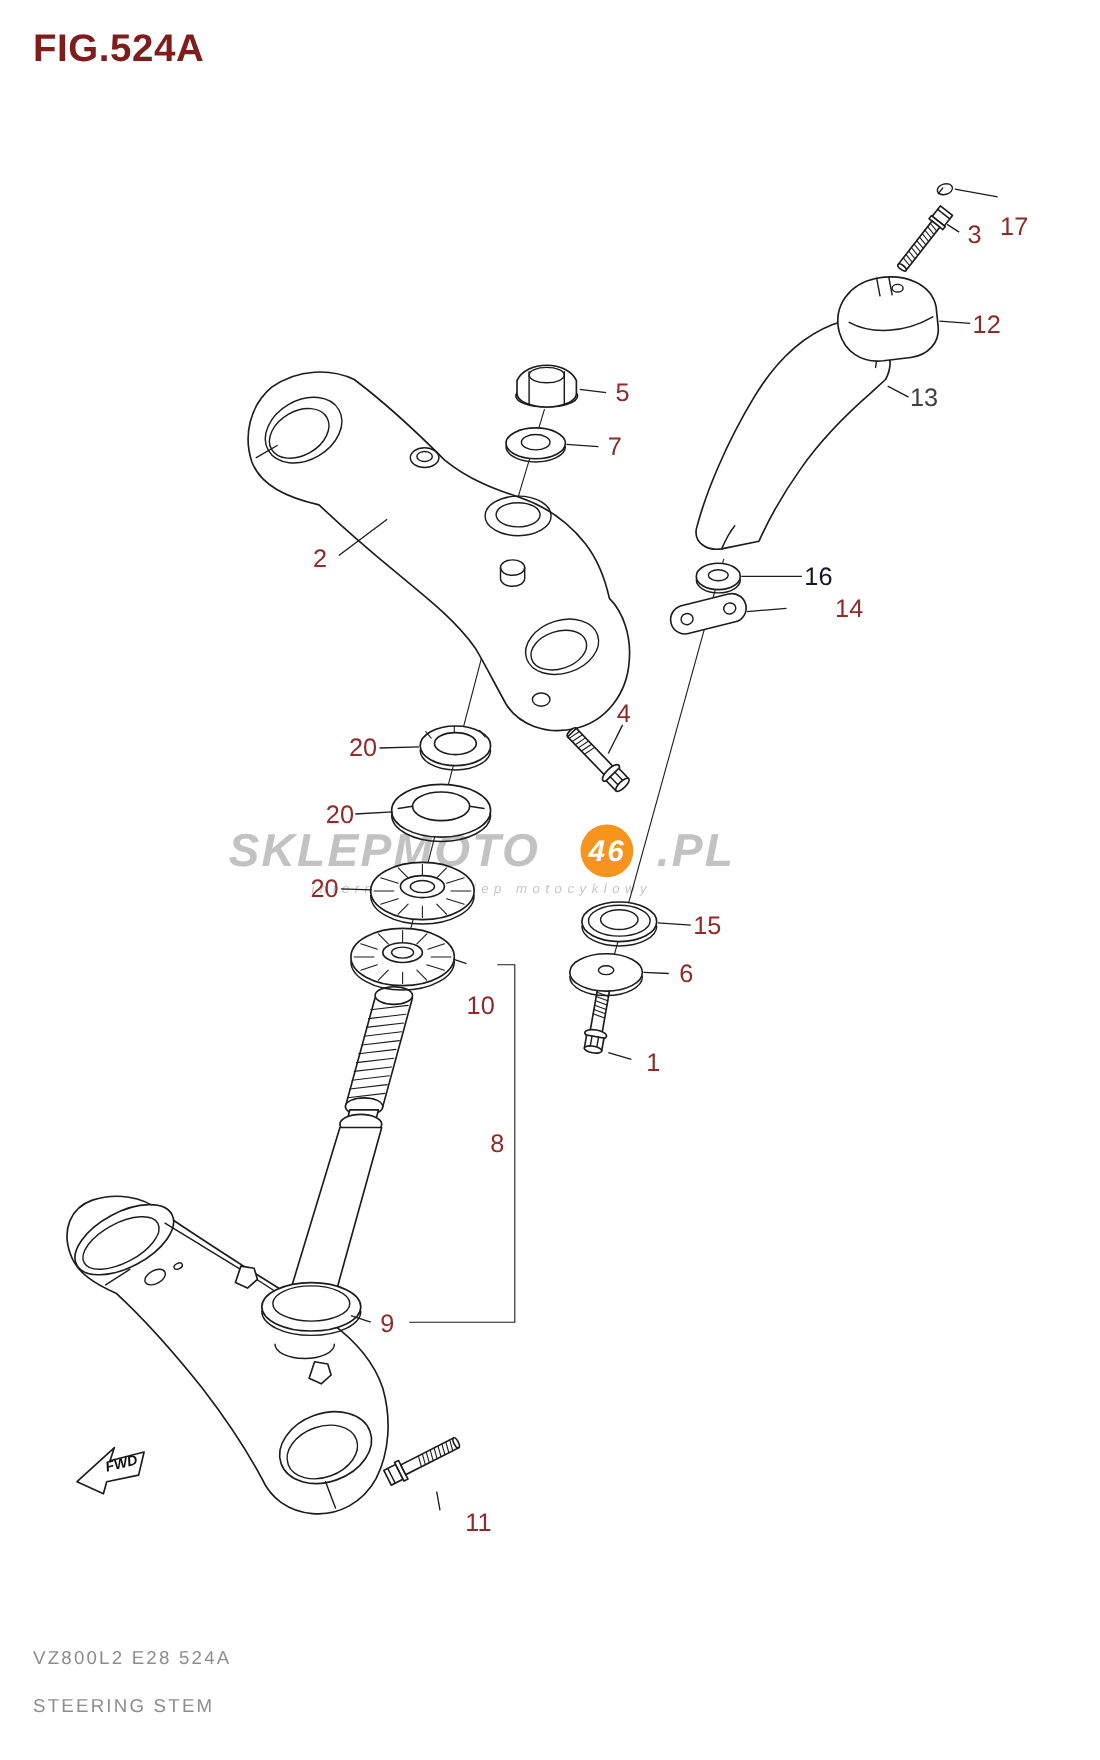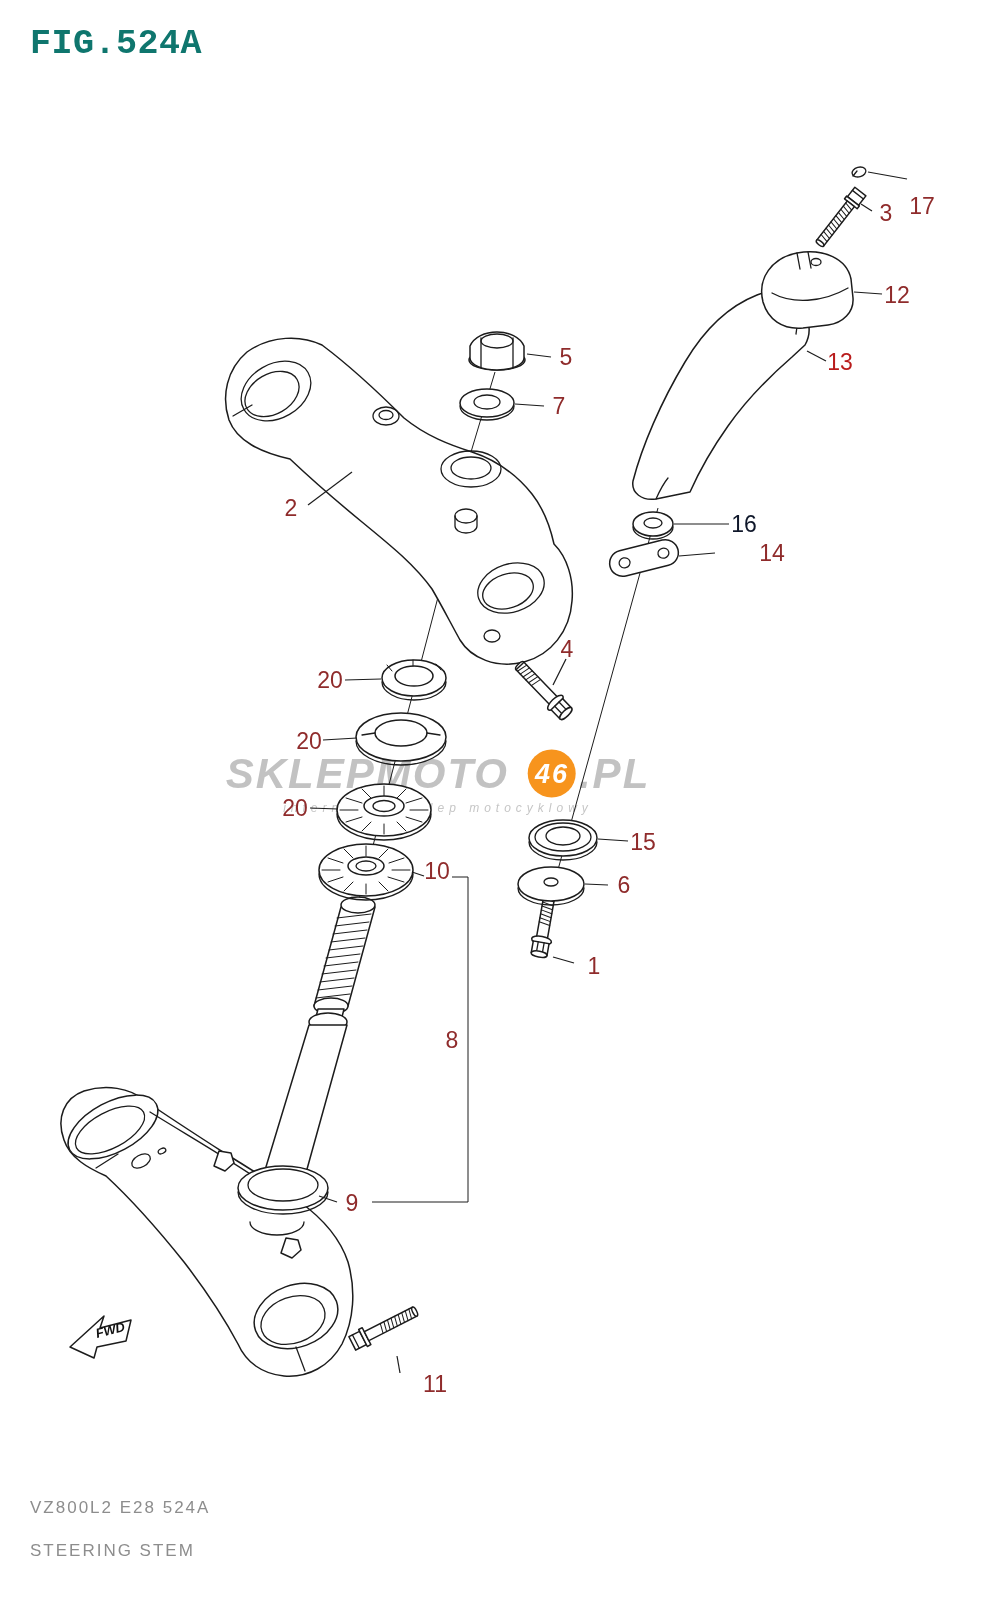--- a/index.html
+++ b/index.html
@@ -1,26 +1,26 @@
 <!DOCTYPE html>
 <html><head>
 <meta charset="utf-8">
 <style>
   html,body{margin:0;padding:0;background:#fff;}
   #page{position:relative;width:1000px;height:1600px;background:#fff;overflow:hidden;
         font-family:"Liberation Sans",sans-serif;}
   .fig-title{position:absolute;left:30px;top:24px;font-size:35px;font-weight:bold;
-             color:#0f766e;letter-spacing:.5px;z-index:3;font-family:Liberation Mono, monospace;}
+             color:#7f1d1d;letter-spacing:.5px;z-index:3;}
   .footer-code{position:absolute;left:30px;top:1498px;font-size:17px;color:#8d8d8d;
                letter-spacing:2px;z-index:3;}
   .footer-name{position:absolute;left:30px;top:1541px;font-size:17px;color:#8d8d8d;
                letter-spacing:2px;z-index:3;}
   .watermark{position:absolute;left:438px;top:782px;transform:translate(-50%,-50%);
              text-align:center;z-index:0;}
-  .wm-line{display:flex;align-items:center;justify-content:center;gap:3px;
+  .wm-line{display:flex;align-items:center;justify-content:center;gap:21px;
            font-style:italic;font-weight:bold;font-size:42px;color:#c2c2c2;letter-spacing:2px;}
   .wm-badge{display:inline-flex;width:48px;height:48px;border-radius:50%;
             color:#fff;font-size:27px;align-items:center;justify-content:center;}
   .wm-tagline{font-style:italic;font-size:12px;color:#c6c6c6;letter-spacing:5px;margin-top:3px;}
   #labels{position:absolute;inset:0;z-index:2;}
   .part-label{position:absolute;transform:translate(-50%,-50%);font-size:23px;}
   svg#diagram{position:absolute;inset:0;z-index:1;}
   .pt{fill:#fff;stroke:#1c1c1c;stroke-width:1.5;stroke-linejoin:round;}
   .ln{fill:none;stroke:#1c1c1c;stroke-width:1.3;stroke-linejoin:round;stroke-linecap:round;}
   .tl{stroke:#1c1c1c;stroke-width:1;stroke-linecap:round;}
@@ -337,24 +337,24 @@
   <div id="labels">
       <span class="part-label" style="left: 594px; top: 966px; color: rgb(143, 43, 43);">1</span>
       <span class="part-label" style="left: 291px; top: 508px; color: rgb(143, 43, 43);">2</span>
       <span class="part-label" style="left: 886px; top: 213px; color: rgb(143, 43, 43);">3</span>
       <span class="part-label" style="left: 567px; top: 649px; color: rgb(143, 43, 43);">4</span>
       <span class="part-label" style="left: 566px; top: 357px; color: rgb(143, 43, 43);">5</span>
       <span class="part-label" style="left: 624px; top: 885px; color: rgb(143, 43, 43);">6</span>
       <span class="part-label" style="left: 559px; top: 406px; color: rgb(143, 43, 43);">7</span>
       <span class="part-label" style="left: 452px; top: 1040px; color: rgb(143, 43, 43);">8</span>
       <span class="part-label" style="left: 352px; top: 1203px; color: rgb(143, 43, 43);">9</span>
-      <span class="part-label" style="left: 437px; top: 871px; color: rgb(143, 43, 43);">10</span>
+      <span class="part-label" style="left: 437px; top: 914px; color: rgb(143, 43, 43);">10</span>
       <span class="part-label" style="left: 400px; top: 1384px; color: rgb(143, 43, 43); margin-left: 35px;">11</span>
       <span class="part-label" style="left: 897px; top: 295px; color: rgb(143, 43, 43);">12</span>
-      <span class="part-label" style="left: 840px; top: 362px; color: #b91c1c;">13</span>
+      <span class="part-label" style="left: 840px; top: 362px; color: #404040;">13</span>
       <span class="part-label" style="left: 730px; top: 553px; color: rgb(143, 43, 43); margin-left: 42px;">14</span>
       <span class="part-label" style="left: 643px; top: 842px; color: rgb(143, 43, 43);">15</span>
       <span class="part-label" style="left: 744px; top: 524px; color: #0f172a;">16</span>
       <span class="part-label" style="left: 922px; top: 180px; color: rgb(143, 43, 43); margin-top: 26px;">17</span>
       <span class="part-label" style="left: 330px; top: 680px; color: rgb(143, 43, 43);">20</span>
       <span class="part-label" style="left: 309px; top: 741px; color: rgb(143, 43, 43);">20</span>
       <span class="part-label" style="left: 295px; top: 808px; color: rgb(143, 43, 43);">20</span>
     </div>
 
   <div class="footer-code">VZ800L2 E28 524A</div>

